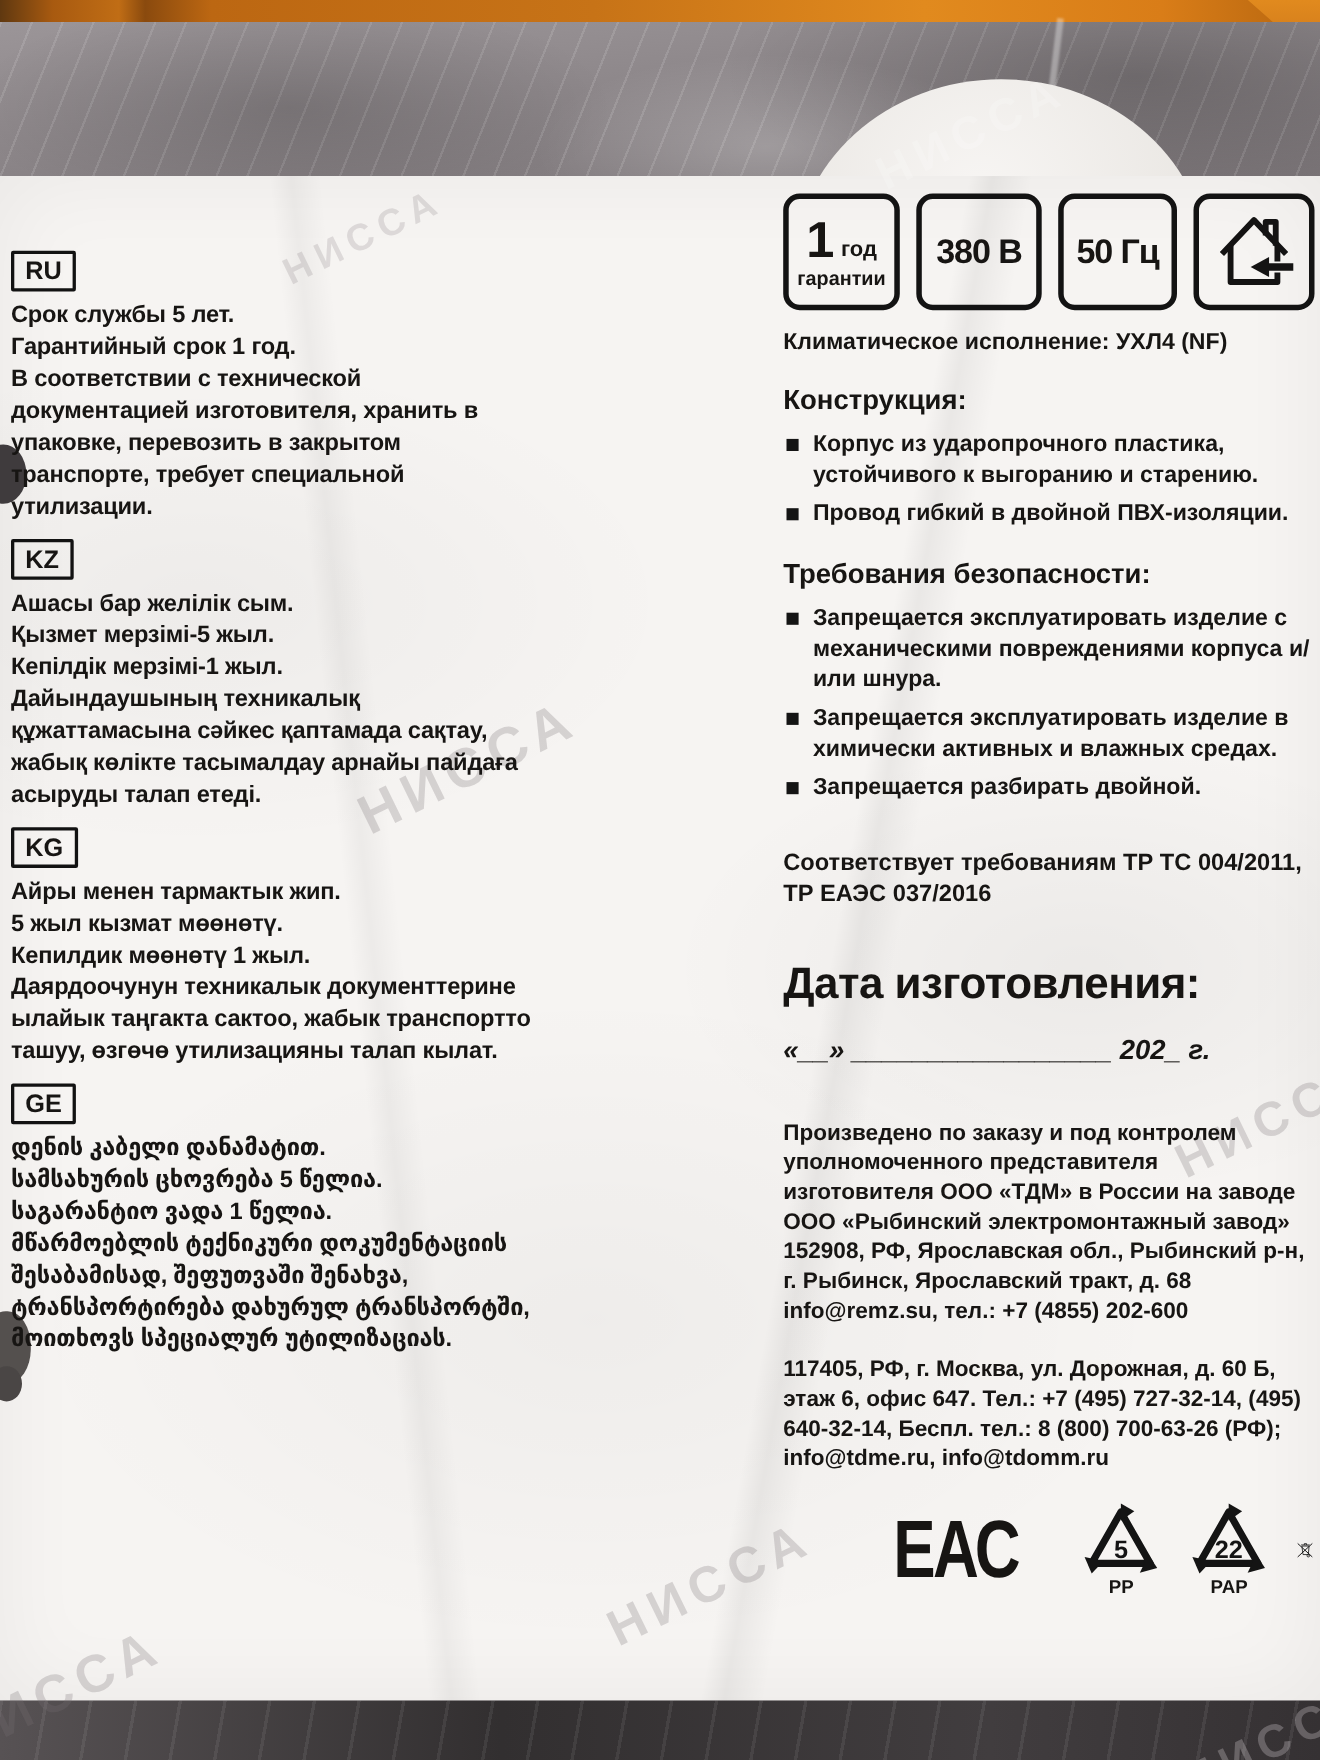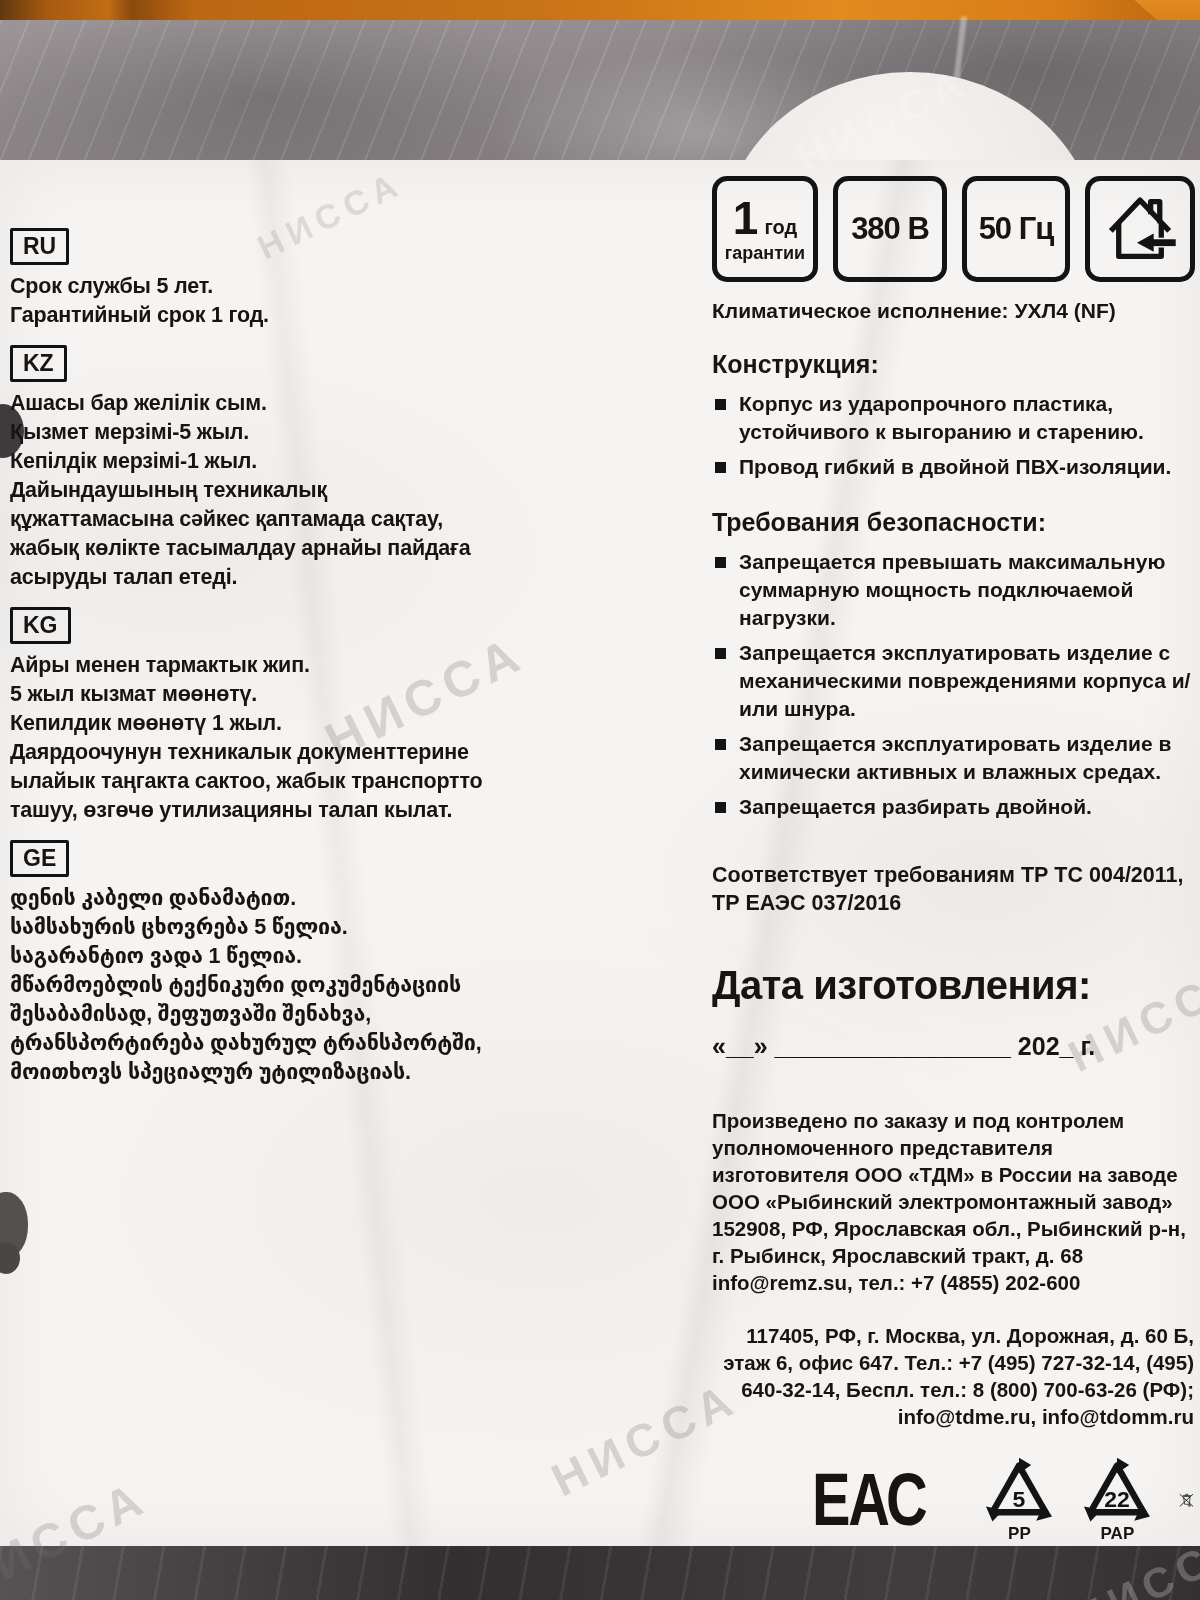--- a/index.html
+++ b/index.html
@@ -85,23 +85,23 @@
   .badge.b3{width:98px;}
   .badge-val{font-size:31px;font-weight:800;letter-spacing:-1px;}
   .badge.b4{width:100px;}
   .climate{margin-top:17px;font-size:21px;font-weight:600;}
   .climate b{font-weight:800;}
   .sec-title{font-size:25px;font-weight:800;margin:27px 0 11px;}
   .bullet-item{display:flex;font-size:21px;line-height:28px;font-weight:600;margin-bottom:7px;}
   .sq{width:11px;height:11px;background:#141414;margin:9px 13px 0 3px;flex:none;}
   .compliance{margin-top:40px;font-size:21.5px;line-height:28px;font-weight:700;}
   .date-title{font-size:40px;font-weight:800;margin-top:46px;letter-spacing:-0.5px;}
-  .date-line{font-size:25px;font-weight:700;margin-top:24px;}
+  .date-line{font-size:25px;font-weight:700;margin-top:24px;font-style:italic;}
   .mfr{margin-top:46px;font-size:20.5px;line-height:27px;font-weight:600;}
-  .contacts{margin-top:26px;font-size:20.5px;line-height:27px;font-weight:600;text-align:right;}
+  .contacts{margin-top:26px;font-size:20.5px;line-height:27px;font-weight:600;}
   .marks-row{display:flex;align-items:center;gap:26px;margin:24px 0 0 100px;}
   .eac{
     font-size:74px;font-weight:900;letter-spacing:-3px;line-height:1;
     transform:scaleX(0.78);transform-origin:left center;flex:none;
   }
   .recycle{display:flex;flex-direction:column;align-items:center;flex:none;}
   .recycle-cap{font-size:17px;font-weight:800;margin-top:1px;}
   svg{display:block;}
 </style>
 </head>
@@ -127,20 +127,21 @@
   <div class="wm" style="left:-52px;top:1512px;font-size:48px;">НИССА</div>
   <div class="wm" style="left:1062px;top:992px;font-size:44px;">НИССА</div>
   <div class="wm" style="left:1068px;top:1558px;font-size:42px;color:rgba(215,210,212,0.30);">НИССА</div>
 
   <div class="col-left">
 
     <div class="lang-sec">
       <div class="code-box">RU</div>
       <p class="body-p">Срок службы 5 лет.</p>
       <p class="body-p">Гарантийный срок 1 год.</p>
+      <p class="body-p">В соответствии с технической документацией изготовителя, хранить в упаковке, перевозить в закрытом транспорте, требует специальной утилизации.</p>
     </div>
 
     <div class="lang-sec">
       <div class="code-box">KZ</div>
       <p class="body-p">Ашасы бар желілік сым.</p>
       <p class="body-p">Қызмет мерзімі-5 жыл.</p>
       <p class="body-p">Кепілдік мерзімі-1 жыл.</p>
       <p class="body-p">Дайындаушының техникалық құжаттамасына сәйкес қаптамада сақтау, жабық көлікте тасымалдау арнайы пайдаға асыруды талап етеді.</p>
     </div>
 
@@ -202,24 +203,20 @@
     <div class="bullet-item">
       <span class="sq"></span>
       <span>Корпус из ударопрочного пластика, устойчивого к выгоранию и старению.</span>
     </div>
     <div class="bullet-item">
       <span class="sq"></span>
       <span>Провод гибкий в двойной ПВХ-изоляции.</span>
     </div>
 
     <div class="sec-title">Требования безопасности:</div>
-    <div class="bullet-item">
-      <span class="sq"></span>
-      <span>Запрещается превышать максимальную суммарную мощность подключаемой нагрузки.</span>
-    </div>
     <div class="bullet-item">
       <span class="sq"></span>
       <span>Запрещается эксплуатировать изделие с механическими повреждениями корпуса и/или шнура.</span>
     </div>
     <div class="bullet-item">
       <span class="sq"></span>
       <span>Запрещается эксплуатировать изделие в химически активных и влажных средах.</span>
     </div>
     <div class="bullet-item">
       <span class="sq"></span>

